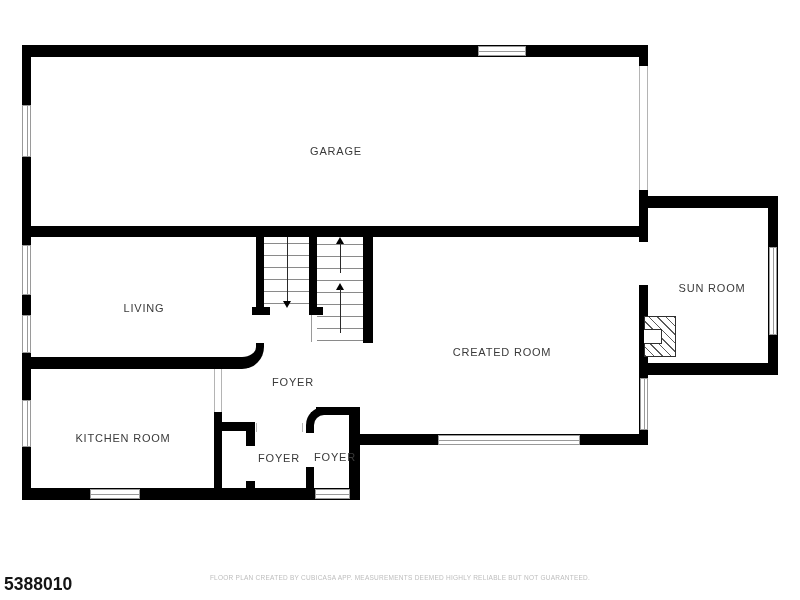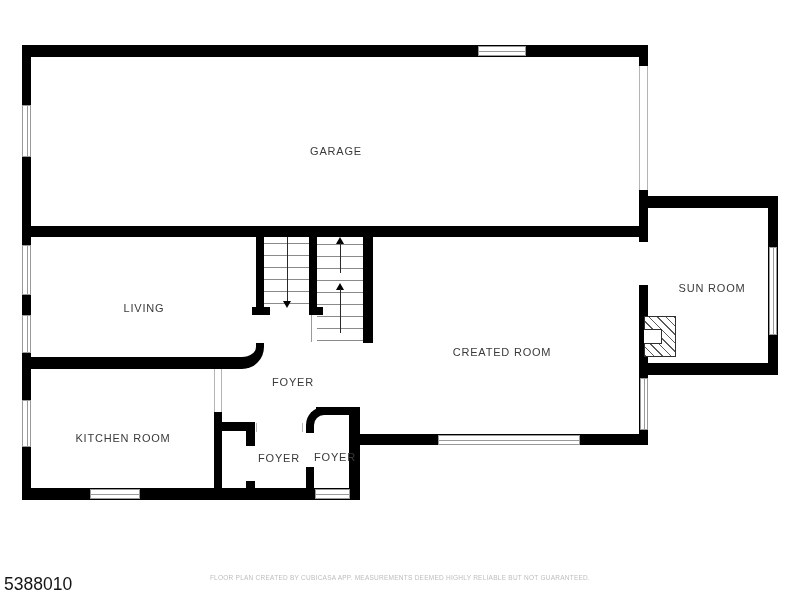--- a/index.html
+++ b/index.html
@@ -26,21 +26,21 @@
   .arr.down{border-left:4px solid transparent;border-right:4px solid transparent;border-top:7px solid #000;}
   .arr.up{border-left:4px solid transparent;border-right:4px solid transparent;border-bottom:7px solid #000;}
   .thin{position:absolute;background:#9a9a9a;}
   
   .fireplace{position:absolute;background:#fff;border:1px solid #2f2f2f;box-sizing:border-box;
     background-image:repeating-linear-gradient(45deg,#5a5a5a 0 1px,transparent 1px 6px);}
   .firebox{position:absolute;background:#fff;border:1px solid #2f2f2f;border-left:none;box-sizing:border-box;}
   
   .room-label{position:absolute;transform:translate(-50%,-50%);font-size:11px;
     letter-spacing:.8px;color:#3a3a3a;white-space:nowrap;}
-  .listing-id{position:absolute;left:4px;top:574px;font-size:17.5px;color:#141414;}
+  .listing-id{position:absolute;left:4px;top:574px;font-size:17.5px;color:#141414;font-weight:bold;}
   .disclaimer{position:absolute;left:0;top:574px;width:100%;text-align:center;
     font-size:6.5px;letter-spacing:.25px;color:#bdbdbd;}
 </style>
 </head>
 <body>
 
 <div class="stage">
 
   <div class="wall" style="left:22px;top:45px;width:626px;height:12px;"></div>
   <div class="wall" style="left:22px;top:45px;width:9px;height:455px;"></div>

